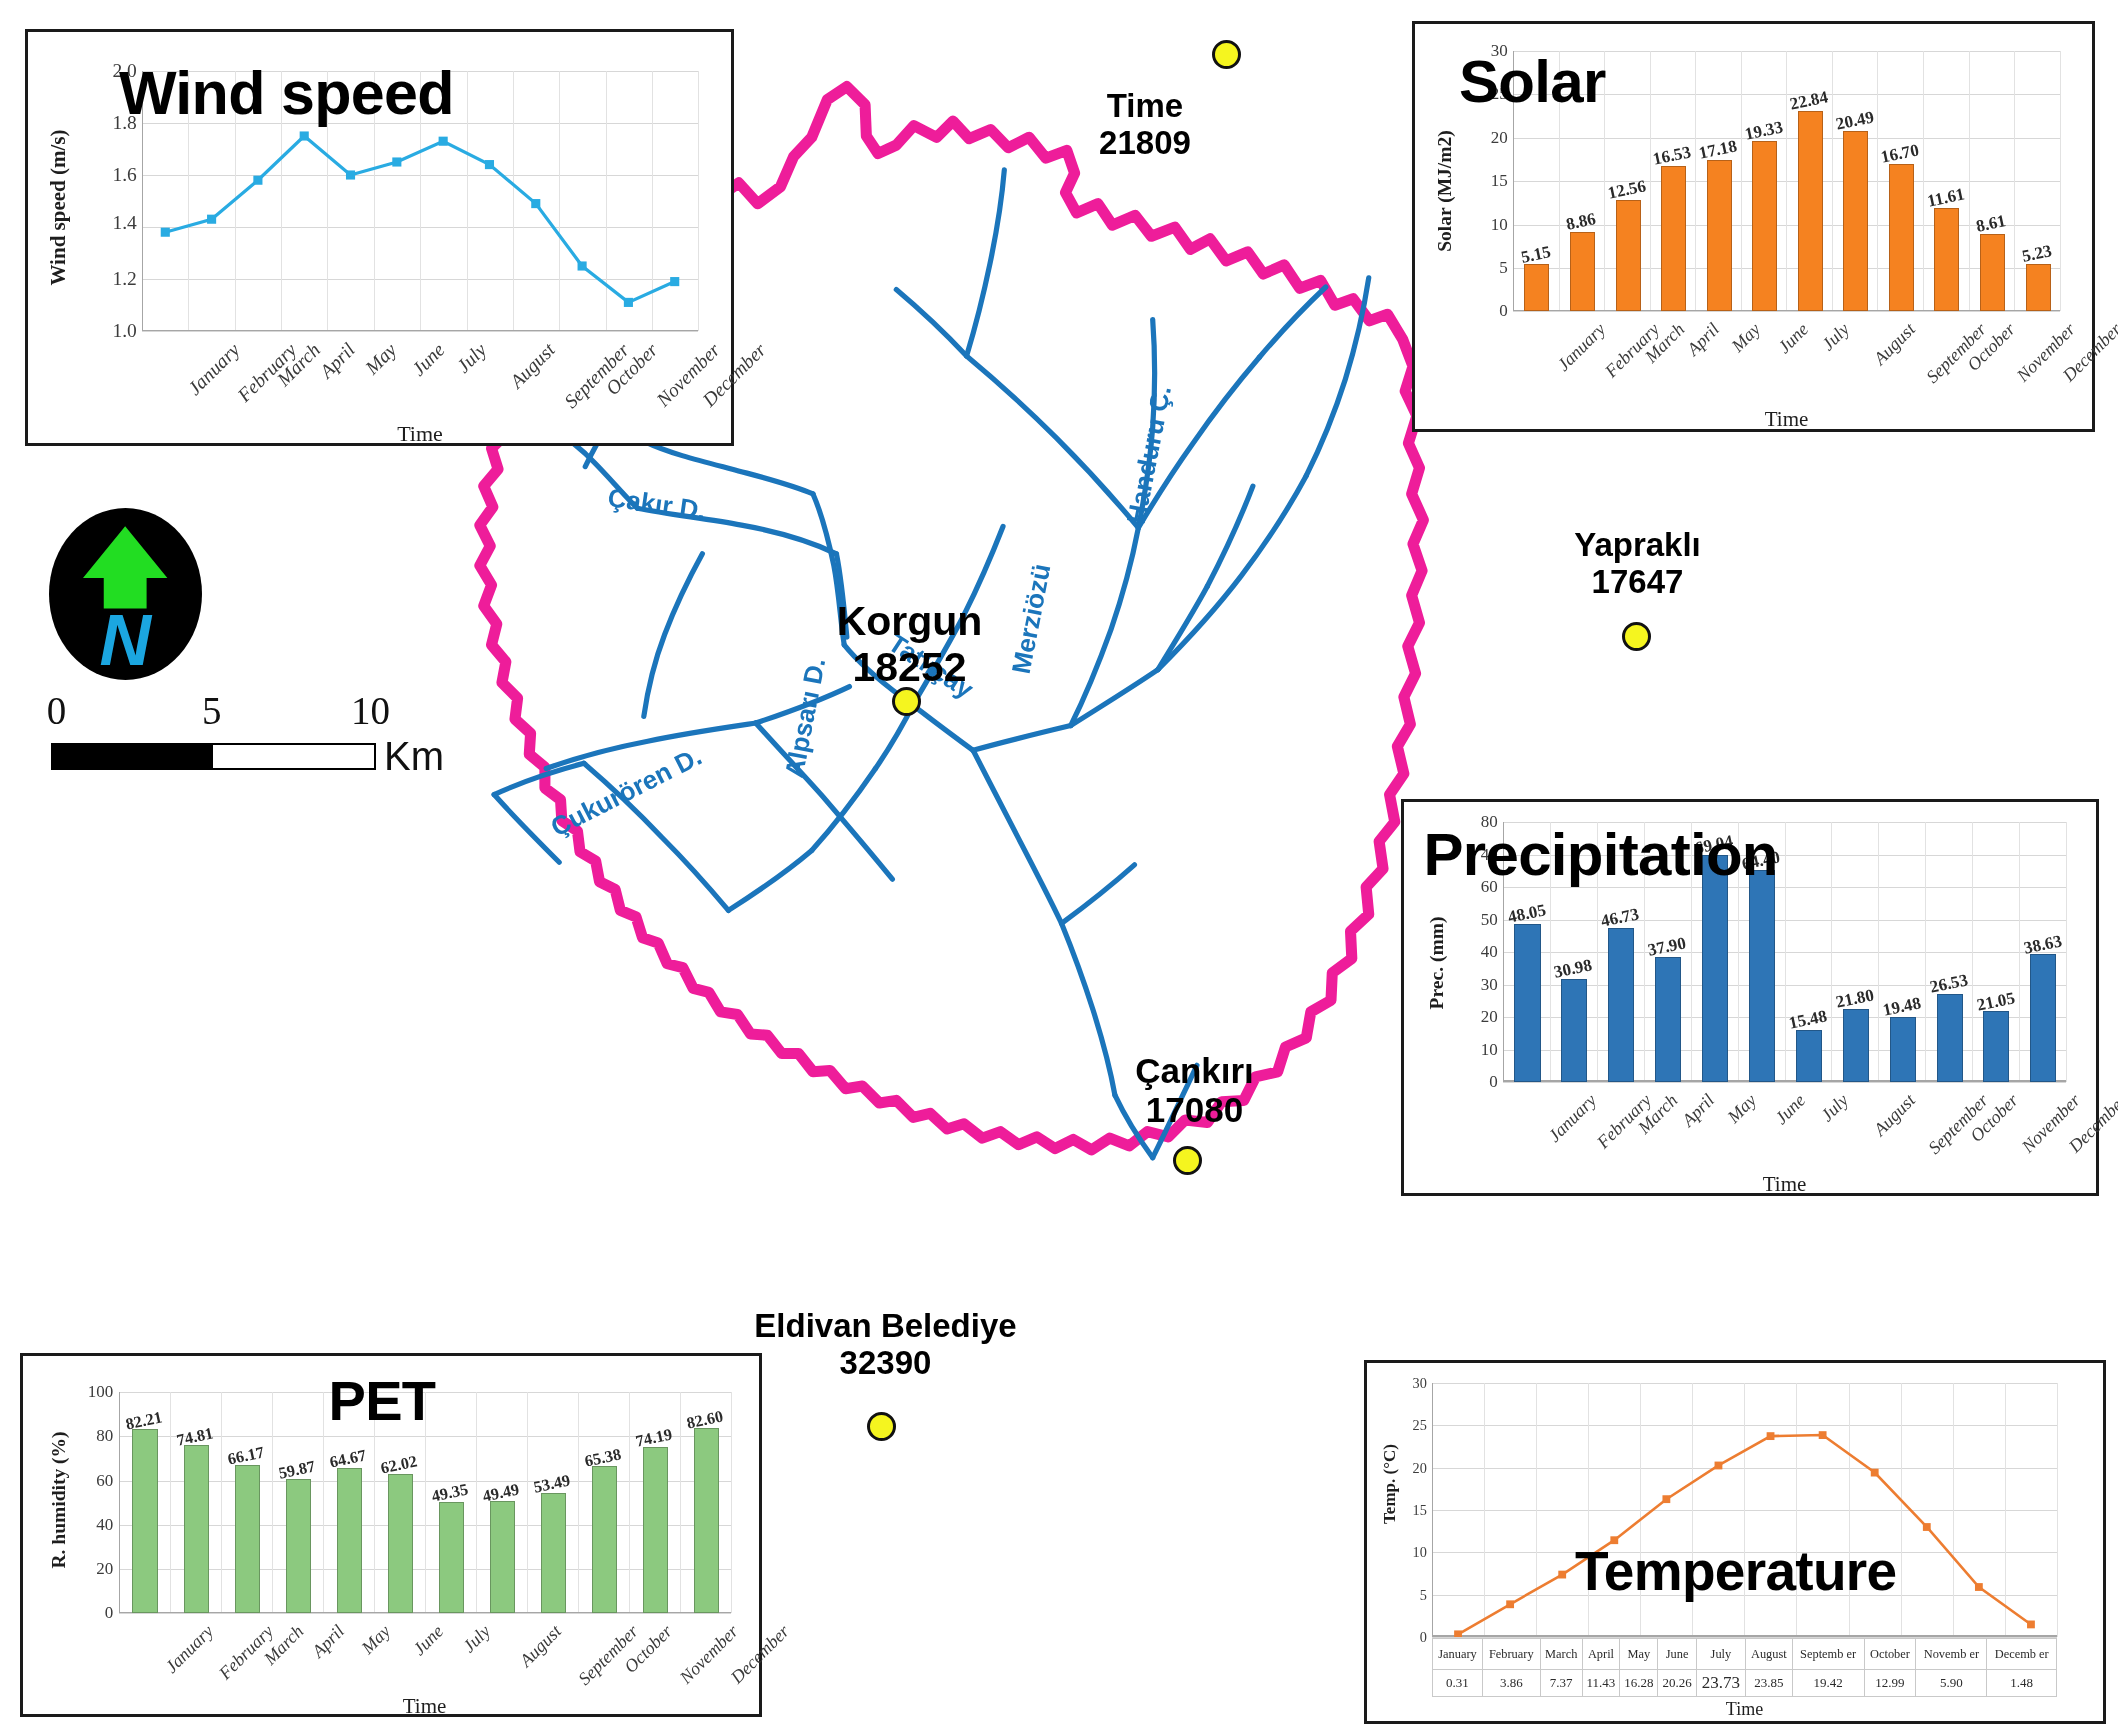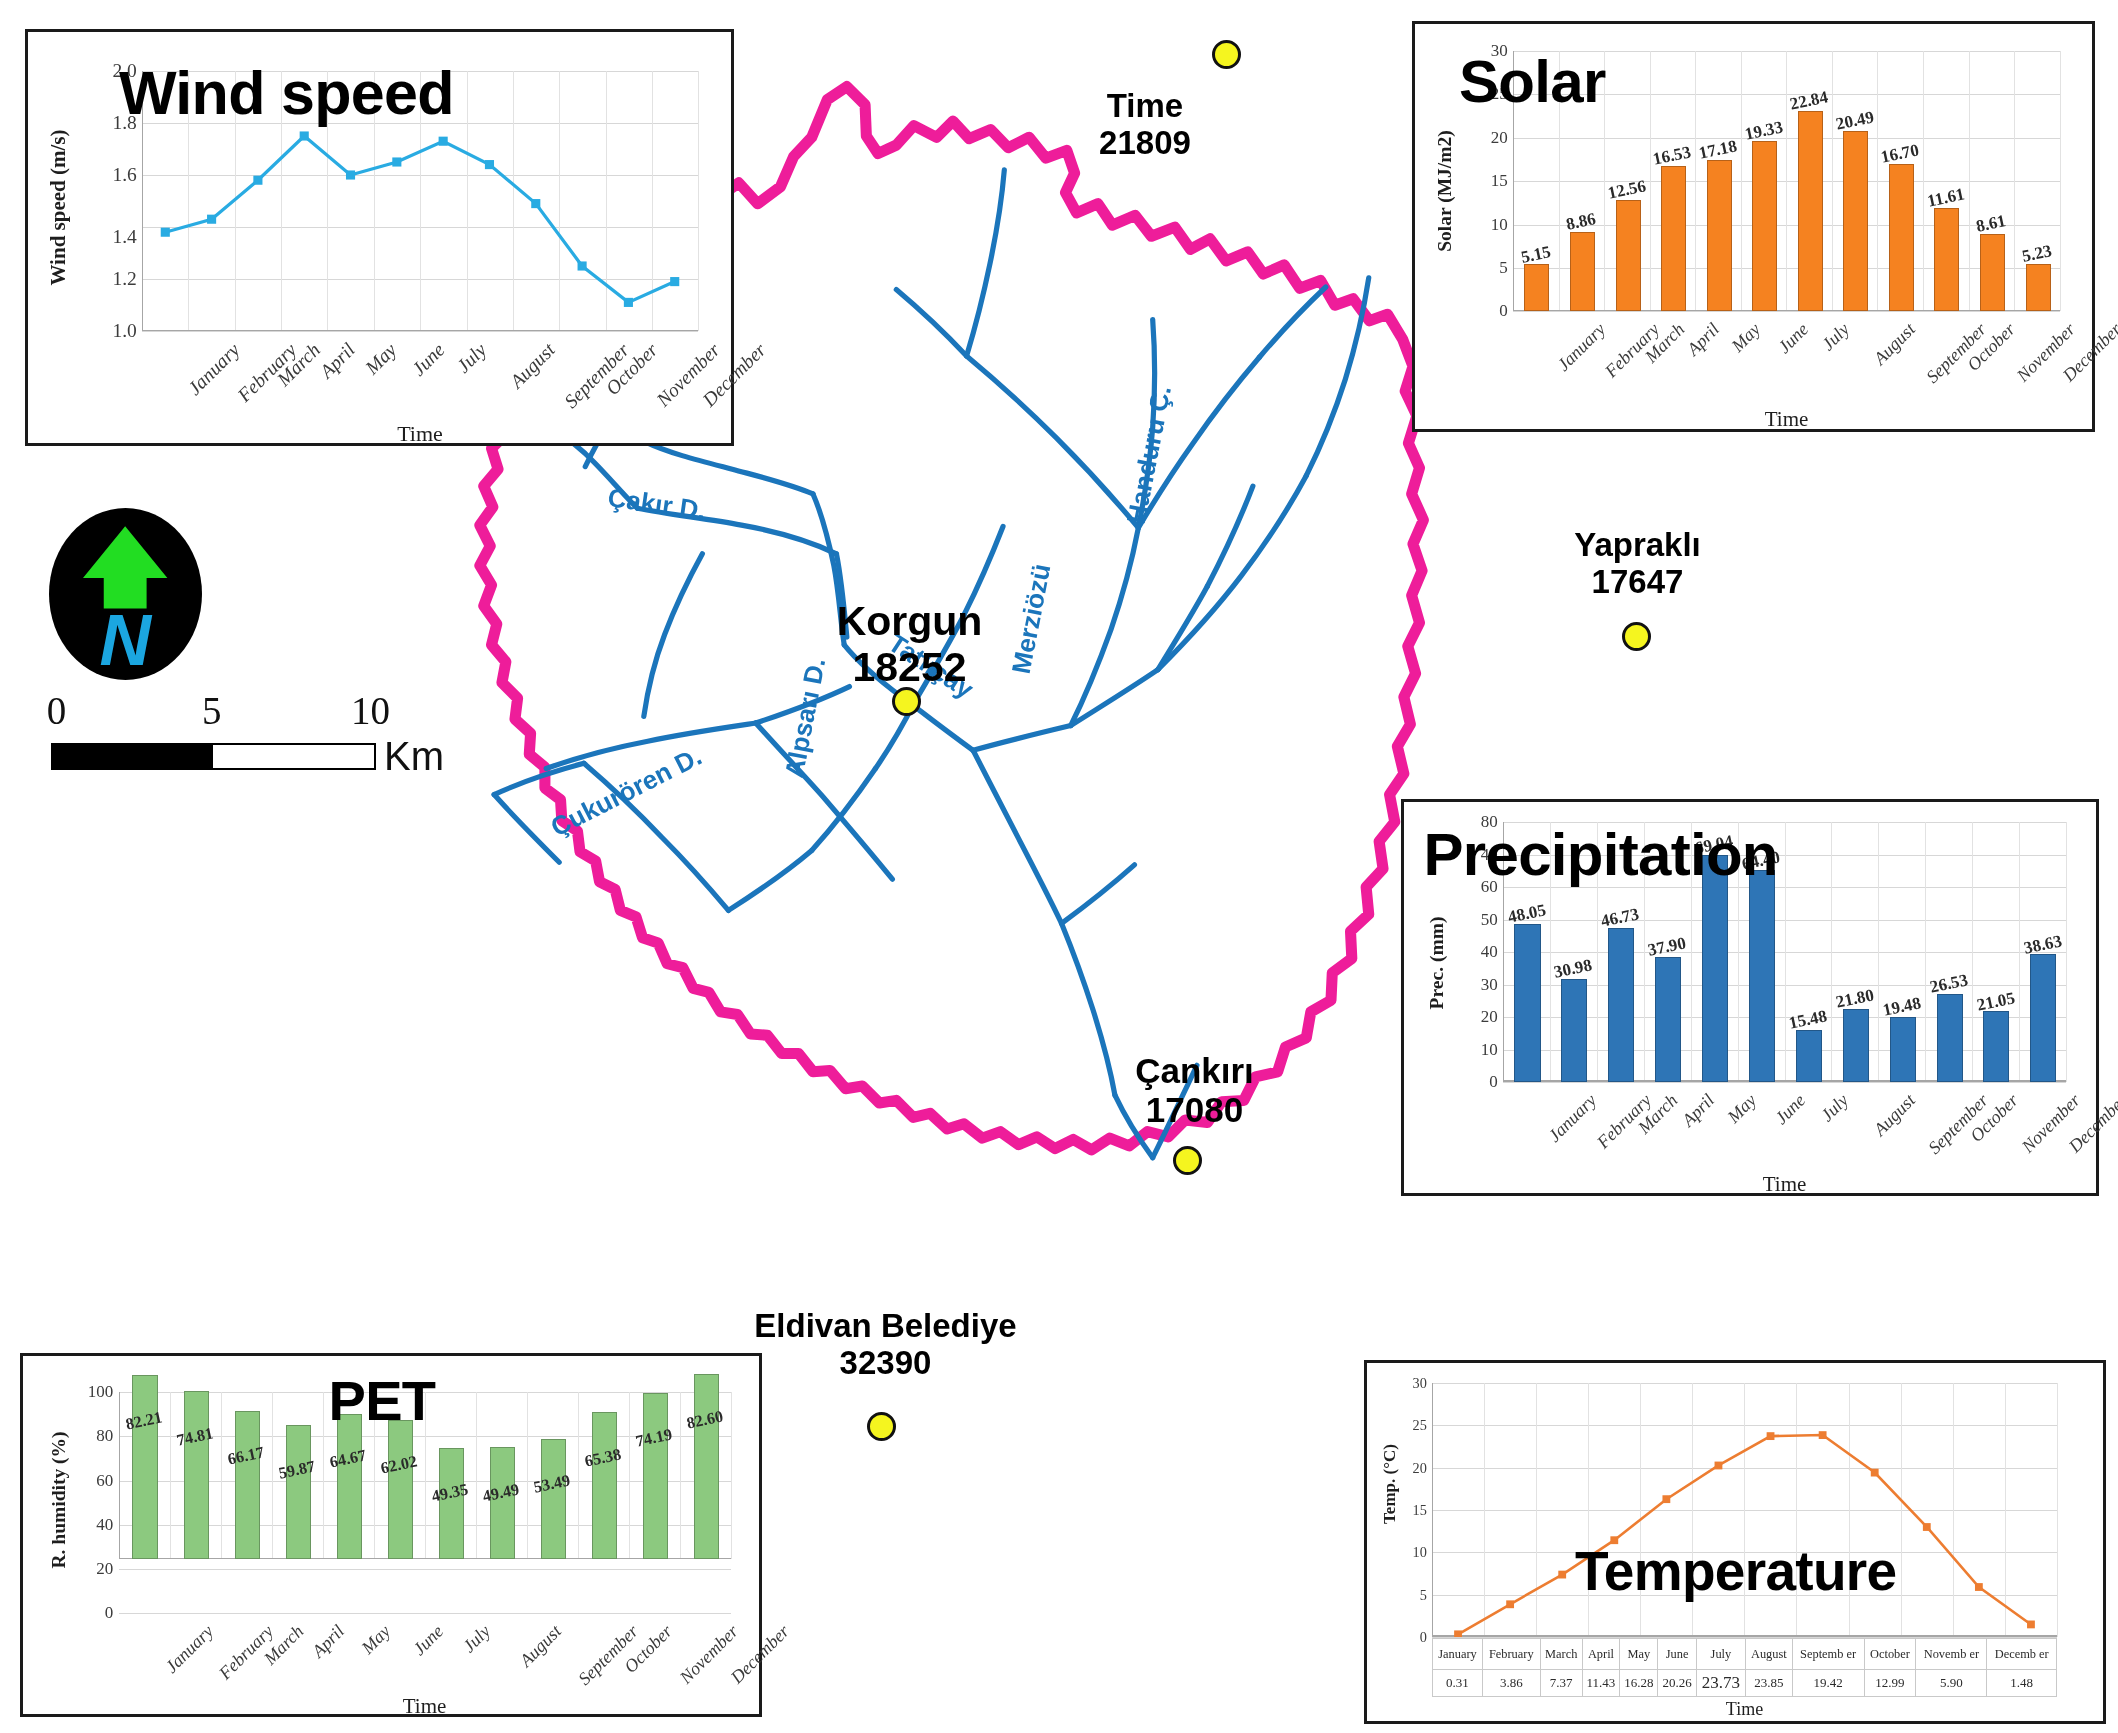--- a/index.html
+++ b/index.html
@@ -190,21 +190,21 @@
       <div class="bigtitle" style="left:91px;top:26px;font-size:61px;">Wind speed</div>
       <div class="ylabel" style="left:-77px;top:163px;width:215px;text-align:center;transform:rotate(-90deg);font-size:21px;">Wind speed (m/s)</div>
       <div class="plot" id="plot-wind" style="left:114px;top:39px;width:556px;height:260px;">
           <div class="gridline" style="top: 0px;"></div>
           <div class="ytick" style="top: 0px; font-size: 19.5px;">2.0</div>
           <div class="gridline" style="top: 52px;"></div>
           <div class="ytick" style="top: 52px; font-size: 19.5px;">1.8</div>
           <div class="gridline" style="top: 104px;"></div>
           <div class="ytick" style="top: 104px; font-size: 19.5px;">1.6</div>
           <div class="gridline" style="top: 156px;"></div>
-          <div class="ytick" style="top: 166px; font-size: 19.5px; margin-left: 48px;">1.4</div>
+          <div class="ytick" style="top: 152px; font-size: 19.5px; margin-left: 48px;">1.4</div>
           <div class="gridline" style="top: 208px;"></div>
           <div class="ytick" style="top: 208px; font-size: 19.5px;">1.2</div>
           <div class="gridline" style="top: 260px;"></div>
           <div class="ytick" style="top: 260px; font-size: 19.5px;">1.0</div>
           <div class="vgrid" style="left: 0px;"></div>
           <div class="vgrid" style="left: 46px;"></div>
           <div class="vgrid" style="left: 93px;"></div>
           <div class="vgrid" style="left: 139px;"></div>
           <div class="vgrid" style="left: 185px;"></div>
           <div class="vgrid" style="left: 232px;"></div>
@@ -400,21 +400,21 @@
           <div class="xtick" style="left: 540px; top: 268px; font-size: 18px;">December</div>
         </div>
       <div class="xlabel" style="left:99px;top:370px;width:563px;font-size:21px;">Time</div>
     </div>
   </div>
 
   <div class="panel" style="left:19.5px;top:1353px;width:742px;height:364px;">
     <div class="panel-inner">
       <div class="bigtitle" style="left:306px;top:11.7px;font-size:56px;">PET</div>
       <div class="ylabel" style="left:-59px;top:133px;width:189px;text-align:center;transform:rotate(-90deg);font-size:19.5px;">R. humidity (%)</div>
-      <div class="plot" id="plot-pet" style="left:96px;top:36px;width:612px;height:167px;">
+      <div class="plot" id="plot-pet" style="left:96px;top:36px;width:612px;height:221px;">
           <div class="gridline" style="top: 0px;"></div>
           <div class="ytick" style="top: 0px; font-size: 17px;">100</div>
           <div class="gridline" style="top: 44px;"></div>
           <div class="ytick" style="top: 44px; font-size: 17px;">80</div>
           <div class="gridline" style="top: 89px;"></div>
           <div class="ytick" style="top: 89px; font-size: 17px;">60</div>
           <div class="gridline" style="top: 133px;"></div>
           <div class="ytick" style="top: 133px; font-size: 17px;">40</div>
           <div class="gridline" style="top: 177px;"></div>
           <div class="ytick" style="top: 177px; font-size: 17px;">20</div>

